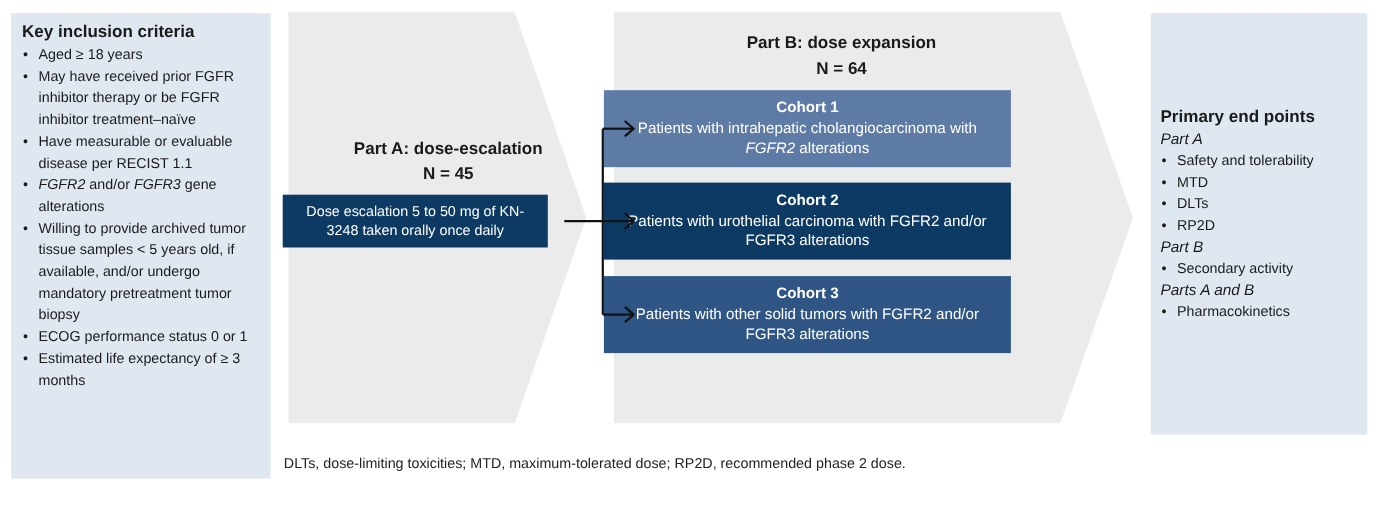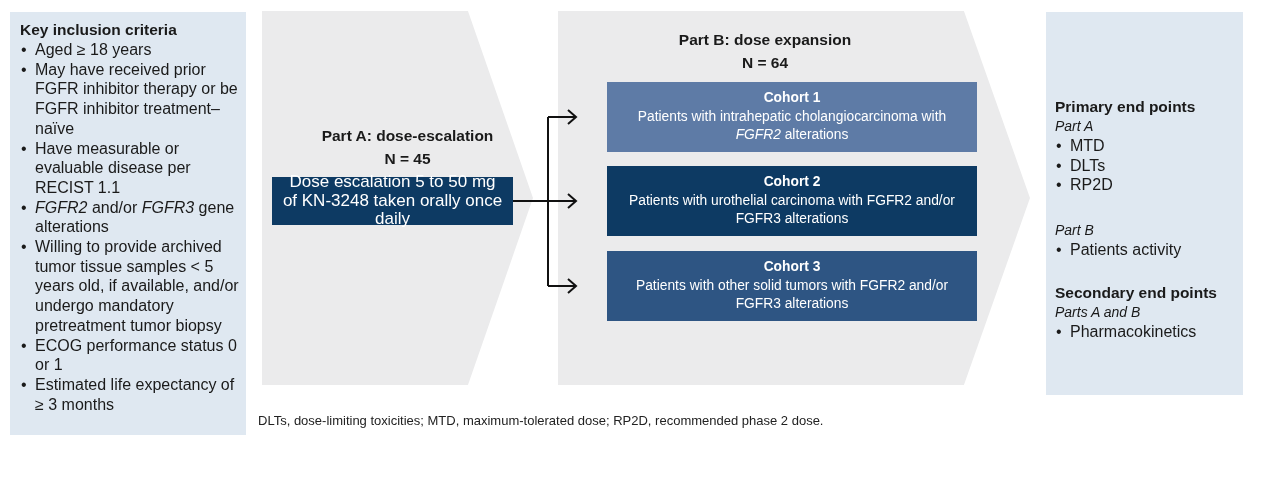--- a/index.html
+++ b/index.html
@@ -17,40 +17,40 @@
   .stage{position:relative;width:1264px;height:480px;background:#ffffff;overflow:hidden;padding-left:33px;}
 
   
   .panel{position:absolute;background:var(--panel-bg);box-sizing:border-box;}
   .left-panel{left:10px;top:12px;width:236px;height:423px;padding:8px 6px 0 10px;}
   .right-panel{left:1046px;top:12px;width:197px;height:383px;padding:85px 6px 0 9px;}
 
   .panel h2{font-size:15.5px;line-height:20px;margin:0;font-weight:bold;color:var(--text);}
   .panel .sub{font-style:italic;font-size:14px;line-height:19px;}
   .panel ul{list-style:none;margin:0;padding:0;}
-  .panel li{position:relative;padding-left:15px;font-size:16px;line-height:19.7px;}
+  .panel li{position:relative;padding-left:15px;font-size:13px;line-height:19.7px;}
   .panel li::before{content:"\2022";position:absolute;left:1px;top:0;}
-  .right-panel .gap{margin-top:26px;}
+  .right-panel .gap{}
   .right-panel .gap-sm{margin-top:23px;}
 
   
   .chev{position:absolute;top:11px;height:374px;background:var(--chevron-bg);}
   .chev-a{left:262px;width:271px;clip-path:polygon(0 0,76% 0,100% 50%,76% 100%,0 100%);}
   .chev-b{left:558px;width:472px;clip-path:polygon(0 0,86% 0,100% 50%,86% 100%,0 100%);}
 
   
   .part-title{position:absolute;text-align:center;font-weight:bold;font-size:15.5px;line-height:23px;}
   .part-a-title{left:287px;top:124px;width:241px;}
   .part-b-title{left:580px;top:28px;width:370px;text-align:center;}
 
   
-  .dose-box{position:absolute;left:272px;top:177px;width:241px;height:48px;background:var(--navy);
+  .dose-box{position:absolute;left:257px;top:177px;width:241px;height:48px;background:var(--navy);
     color:var(--box-text);display:flex;align-items:center;justify-content:flex-start;text-align:center;
-    font-size:17px;line-height:18.5px;padding:0 10px;box-sizing:border-box;}
-  .cohort{position:absolute;left:607px;width:370px;height:70px;color:var(--box-text);
+    font-size:13px;line-height:18.5px;padding:0 10px;box-sizing:border-box;}
+  .cohort{position:absolute;left:549px;width:370px;height:70px;color:var(--box-text);
     display:flex;flex-direction:column;align-items:center;justify-content:center;text-align:center;
     font-size:13.8px;line-height:18.5px;padding:0 14px;box-sizing:border-box;}
   .cohort-1{top:82px;background:var(--cohort1-bg);}
   .cohort-2{top:166px;background:var(--navy);}
   .cohort-3{top:251px;background:var(--cohort3-bg);}
   .cohort .c-title{font-weight:bold;}
 
   
   .arrows{position:absolute;left:0;top:0;pointer-events:none;}
   .arrows path{stroke:var(--arrow);stroke-width:2;fill:none;}
@@ -114,29 +114,29 @@
     <path d="M548 201 H575"></path>
     <path d="M568 194 L576 201 L568 208"></path>
     <path d="M548 286 H575"></path>
     <path d="M568 279 L576 286 L568 293"></path>
   </svg>
 
   <section class="panel right-panel">
     <h2>Primary end points</h2>
     <div class="sub">Part A</div>
     <ul>
+      <li>Safety and tolerability</li>
       <li>MTD</li>
       <li>DLTs</li>
       <li>RP2D</li>
     </ul>
     <div class="sub gap">Part B</div>
     <ul>
-      <li>Patients activity</li>
+      <li>Secondary activity</li>
     </ul>
-    <h2 class="gap-sm">Secondary end points</h2>
     <div class="sub">Parts A and B</div>
     <ul>
       <li>Pharmacokinetics</li>
     </ul>
   </section>
 
   <div class="footnote">DLTs, dose-limiting toxicities; MTD, maximum-tolerated dose; RP2D, recommended phase 2 dose.</div>
 
 </div>
 

